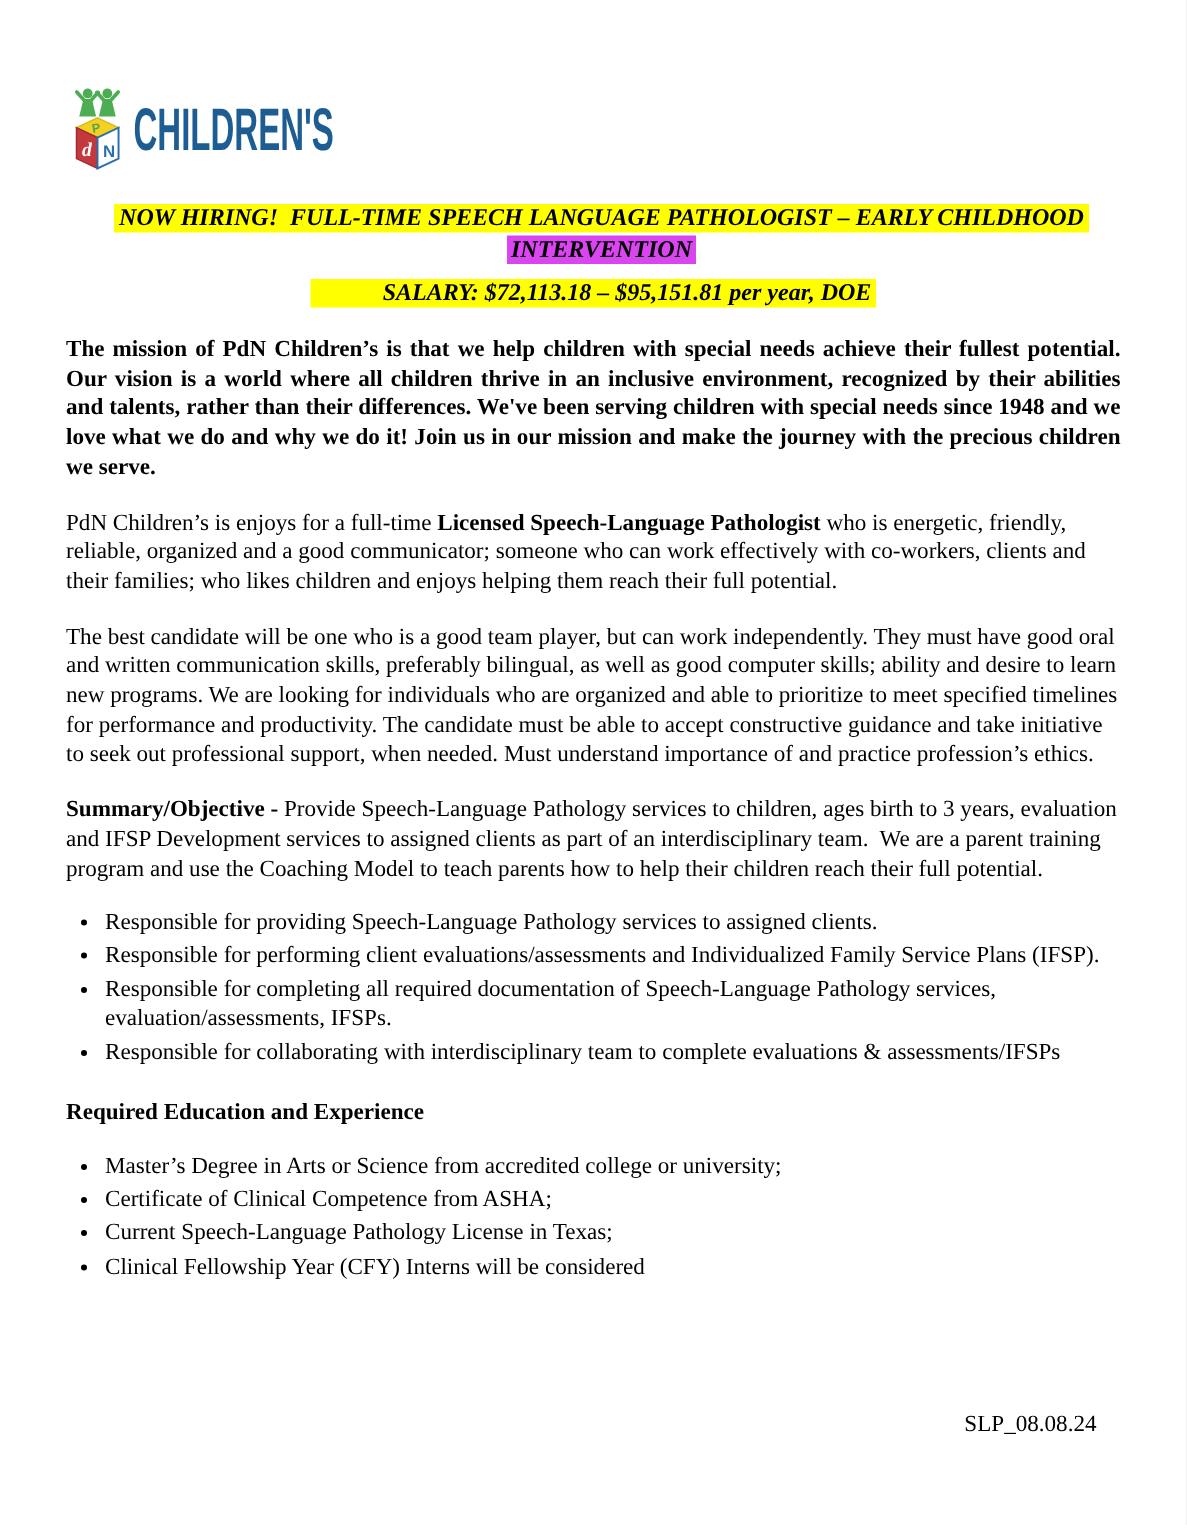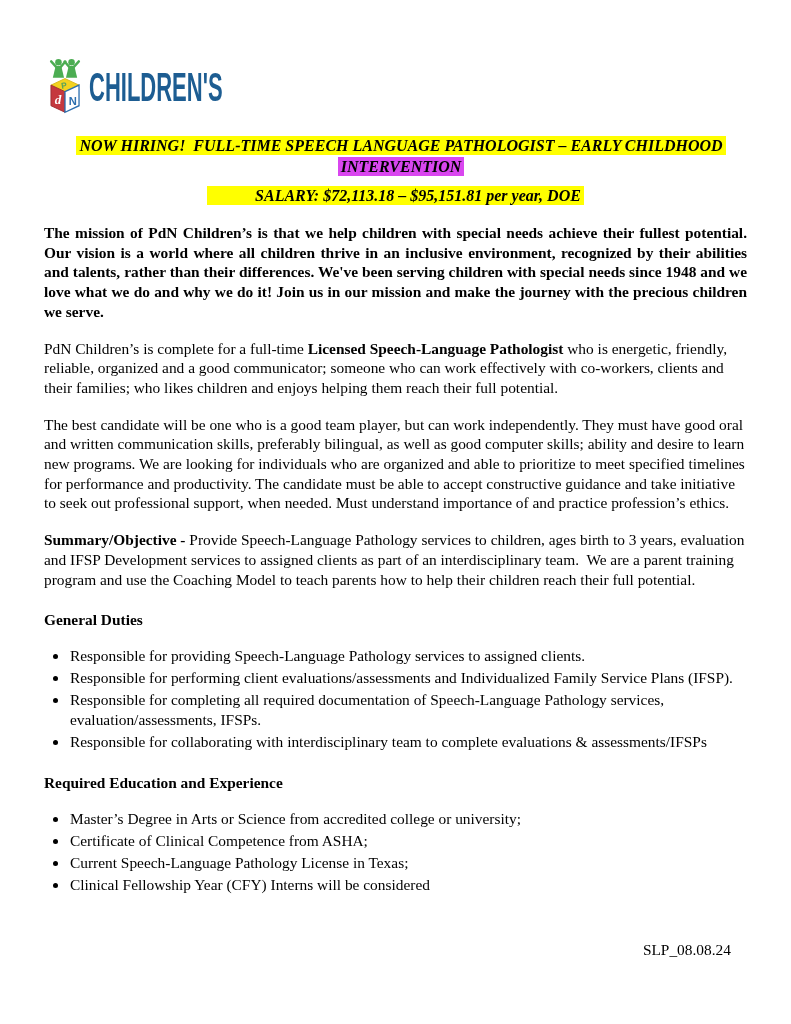--- a/index.html
+++ b/index.html
@@ -97,27 +97,26 @@
   </div>
 
   <div class="salary">
     <span class="hl" style="background:#ffff00;padding-left:48px;">SALARY: $72,113.18 – $95,151.81 per year, DOE</span>
   </div>
 
   <div class="doc-body">
 
     <p class="para bold justify">The mission of PdN Children’s is that we help children with special needs achieve their fullest potential. Our vision is a world where all children thrive in an inclusive environment, recognized by their abilities and talents, rather than their differences. We've been serving children with special needs since 1948 and we love what we do and why we do it! Join us in our mission and make the journey with the precious children we serve.</p>
 
-    <p class="para"><span>PdN Children’s is complete for a full-time </span><span class="inline-bold">Licensed Speech-Language Pathologist</span><span> who is energetic, friendly, reliable, organized and a good communicator; someone who can work effectively with co-workers, clients and their families; who likes children and enjoys helping them reach their full potential.</span></p>
+    <p class="para"><span>PdN Children’s is enjoys for a full-time </span><span class="inline-bold">Licensed Speech-Language Pathologist</span><span> who is energetic, friendly, reliable, organized and a good communicator; someone who can work effectively with co-workers, clients and their families; who likes children and enjoys helping them reach their full potential.</span></p>
 
     <p class="para">The best candidate will be one who is a good team player, but can work independently. They must have good oral and written communication skills, preferably bilingual, as well as good computer skills; ability and desire to learn new programs. We are looking for individuals who are organized and able to prioritize to meet specified timelines for performance and productivity. The candidate must be able to accept constructive guidance and take initiative to seek out professional support, when needed. Must understand importance of and practice profession’s ethics.</p>
 
     <p class="para"><span class="inline-bold">Summary/Objective - </span><span>Provide Speech-Language Pathology services to children, ages birth to 3 years, evaluation and IFSP Development services to assigned clients as part of an interdisciplinary team.  We are a parent training program and use the Coaching Model to teach parents how to help their children reach their full potential.</span></p>
 
-    <div class="sec-heading">General Duties</div>
 
     <ul class="bullets">
       <li>Responsible for providing Speech-Language Pathology services to assigned clients.</li>
       <li>Responsible for performing client evaluations/assessments and Individualized Family Service Plans (IFSP).</li>
       <li>Responsible for completing all required documentation of Speech-Language Pathology services, evaluation/assessments, IFSPs.</li>
       <li>Responsible for collaborating with interdisciplinary team to complete evaluations &amp; assessments/IFSPs</li>
     </ul>
 
     <div class="sec-heading">Required Education and Experience</div>
 

